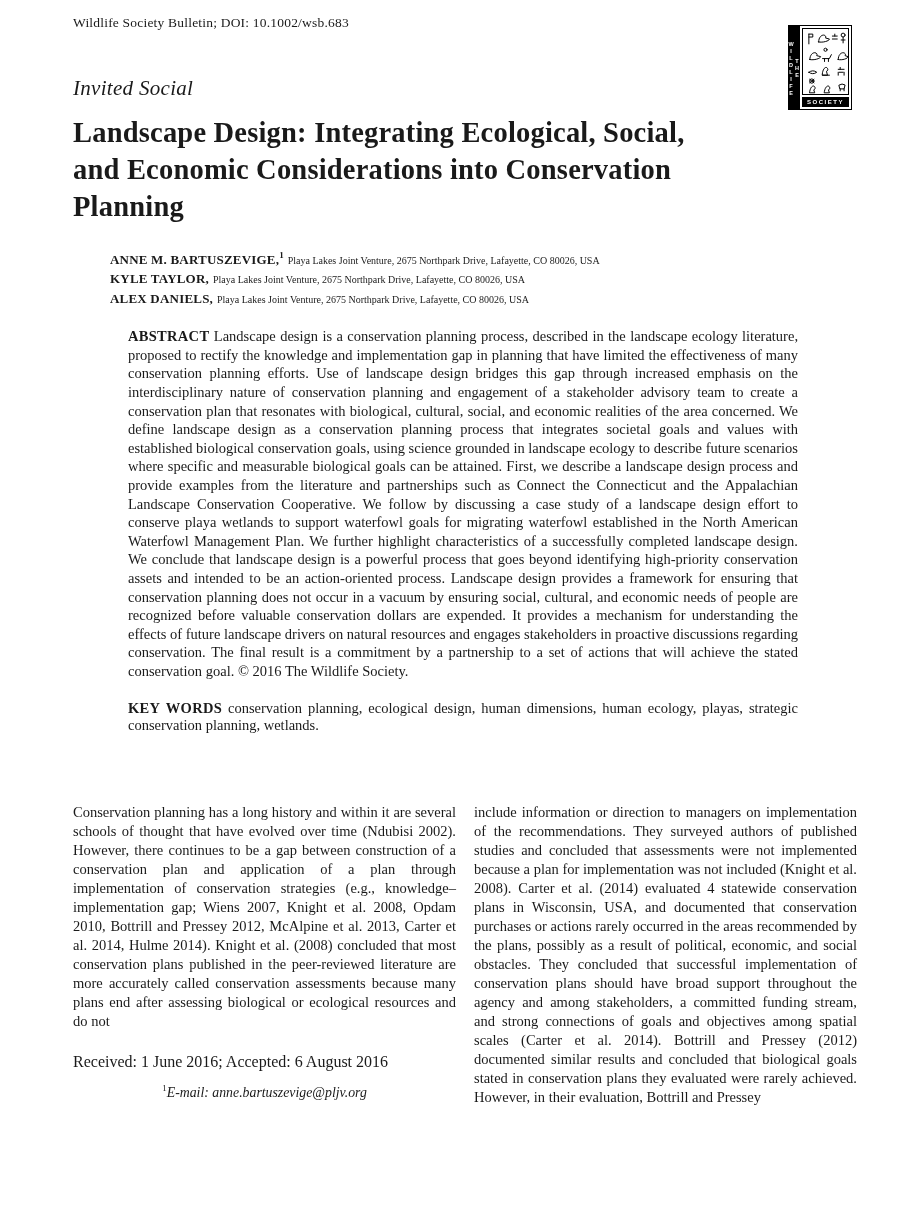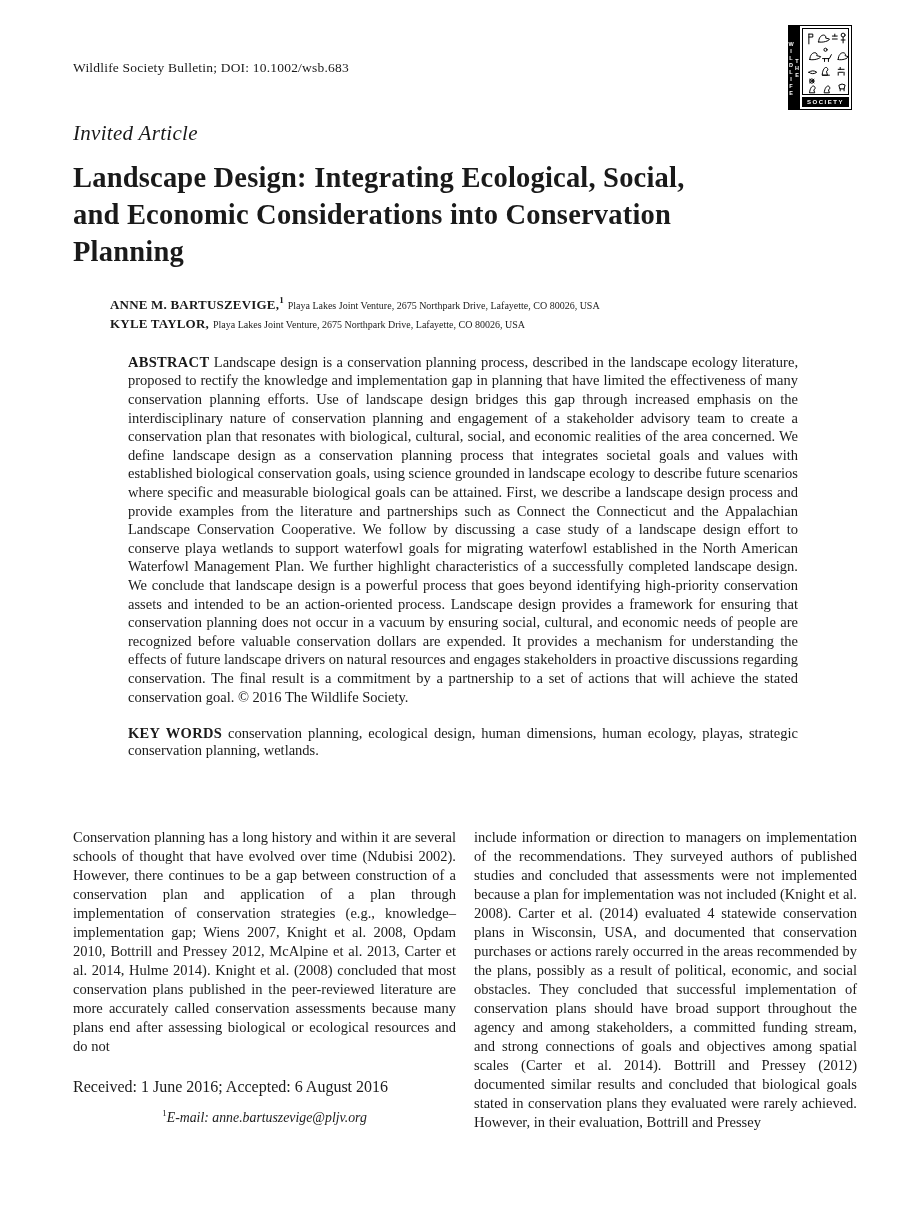--- a/index.html
+++ b/index.html
@@ -7,21 +7,21 @@
     position:relative;
     width:923px; height:1232px;
     margin:0 auto;
     background:#ffffff;
     color:#1a1a1a;
     font-family:"Liberation Serif", serif;
     overflow:hidden;
   }
   .content {
     position:absolute;
-    left:73px; right:66px; top:0;margin-top:45px;
+    left:73px; right:66px; top:0;
   }
   .journal-line {
     margin-top:15px;
     font-size:13.5px;
     letter-spacing:0.2px;
   }
   .invited {
     margin-top:45px;
     font-size:21px;
     font-style:italic;
@@ -157,31 +157,35 @@
         </svg>
       </div>
       <div class="logo-society">SOCIETY</div>
     </div>
   </div>
 
   <div class="content">
 
     <div class="journal-line">Wildlife Society Bulletin; DOI: 10.1002/wsb.683</div>
 
-    <div class="invited">Invited Article</div>
+    <div class="invited">Invited Social</div>
 
     <h1 class="title" style="margin-bottom:0;">Landscape Design: Integrating Ecological, Social, and Economic Considerations into Conservation Planning</h1>
 
     <div class="authors">
       <div class="author-row">
         <span class="author-name">ANNE M. BARTUSZEVIGE,</span><sup class="auth-sup">1</sup>
         <span class="author-aff">Playa Lakes Joint Venture, 2675 Northpark Drive, Lafayette, CO 80026, USA</span>
       </div>
       <div class="author-row">
         <span class="author-name">KYLE TAYLOR,</span>
+        <span class="author-aff">Playa Lakes Joint Venture, 2675 Northpark Drive, Lafayette, CO 80026, USA</span>
+      </div>
+      <div class="author-row">
+        <span class="author-name">ALEX DANIELS,</span>
         <span class="author-aff">Playa Lakes Joint Venture, 2675 Northpark Drive, Lafayette, CO 80026, USA</span>
       </div>
     </div>
 
     <p class="abstract">
       <span class="abstract-label">ABSTRACT</span>
       <span>Landscape design is a conservation planning process, described in the landscape ecology literature, proposed to rectify the knowledge and implementation gap in planning that have limited the effectiveness of many conservation planning efforts. Use of landscape design bridges this gap through increased emphasis on the interdisciplinary nature of conservation planning and engagement of a stakeholder advisory team to create a conservation plan that resonates with biological, cultural, social, and economic realities of the area concerned. We define landscape design as a conservation planning process that integrates societal goals and values with established biological conservation goals, using science grounded in landscape ecology to describe future scenarios where specific and measurable biological goals can be attained. First, we describe a landscape design process and provide examples from the literature and partnerships such as Connect the Connecticut and the Appalachian Landscape Conservation Cooperative. We follow by discussing a case study of a landscape design effort to conserve playa wetlands to support waterfowl goals for migrating waterfowl established in the North American Waterfowl Management Plan. We further highlight characteristics of a successfully completed landscape design. We conclude that landscape design is a powerful process that goes beyond identifying high-priority conservation assets and intended to be an action-oriented process. Landscape design provides a framework for ensuring that conservation planning does not occur in a vacuum by ensuring social, cultural, and economic needs of people are recognized before valuable conservation dollars are expended. It provides a mechanism for understanding the effects of future landscape drivers on natural resources and engages stakeholders in proactive discussions regarding conservation. The final result is a commitment by a partnership to a set of actions that will achieve the stated conservation goal. © 2016 The Wildlife Society.</span>
     </p>
 
     <p class="keywords">

